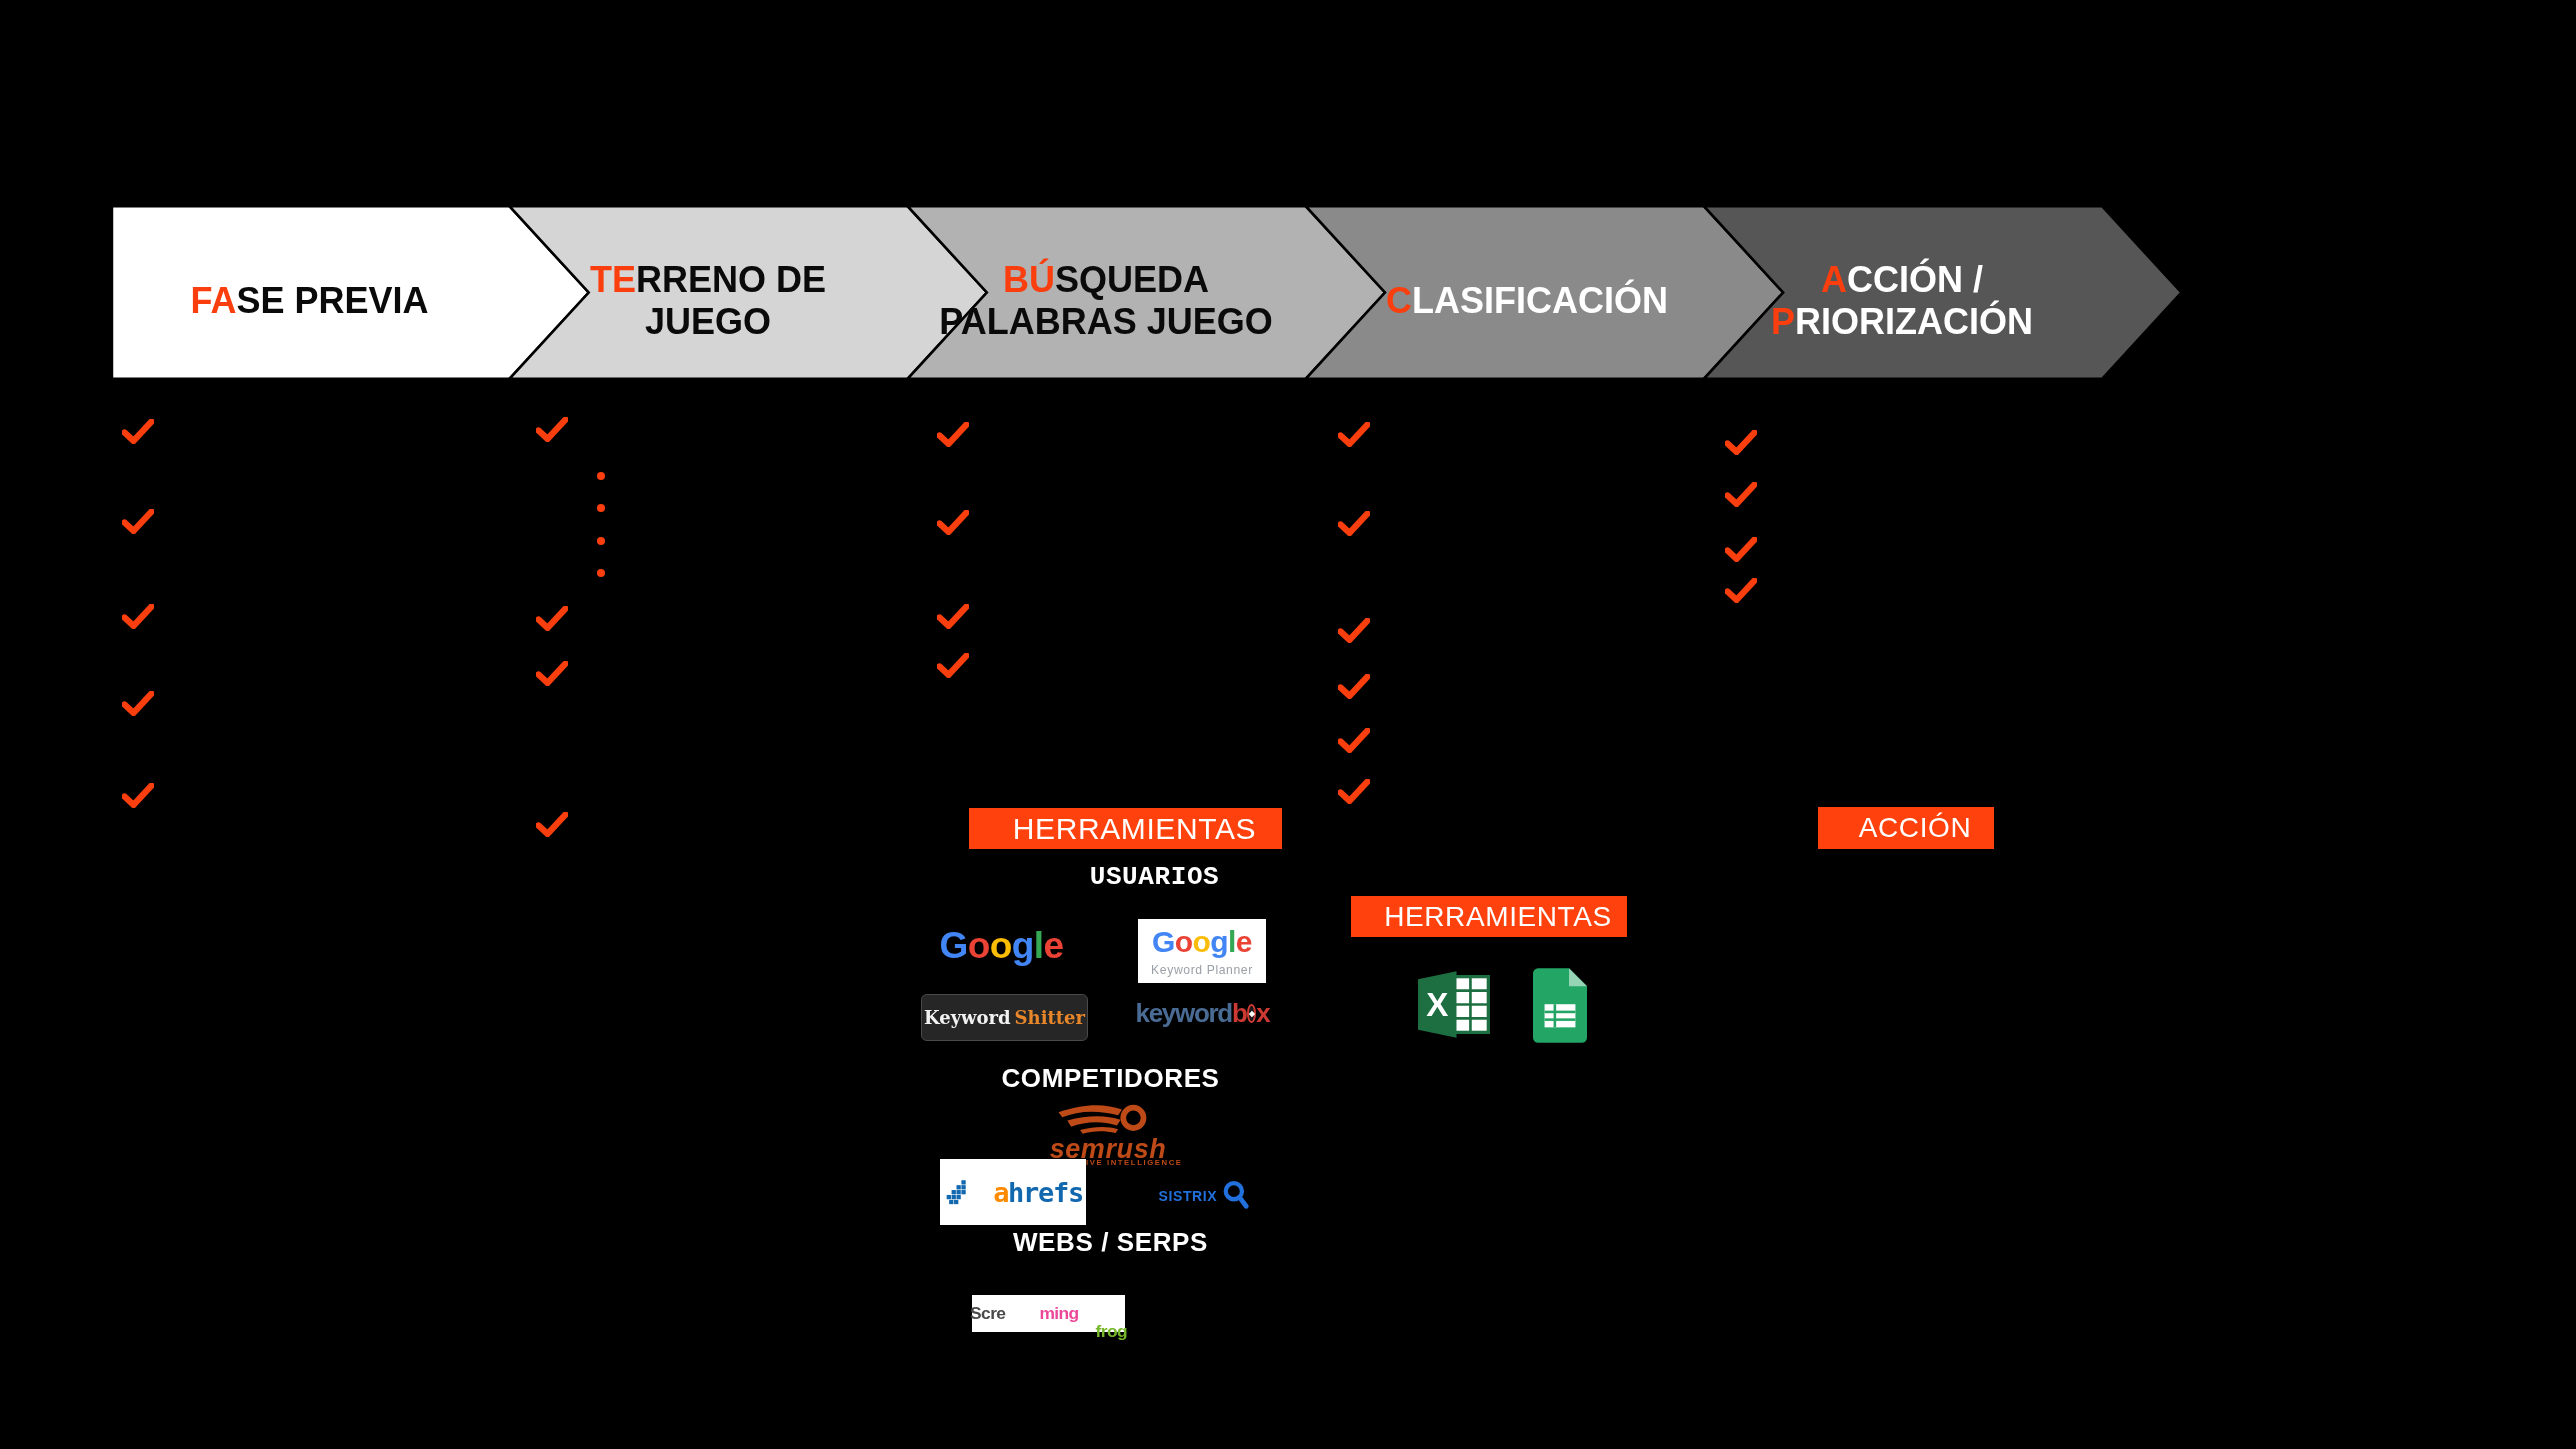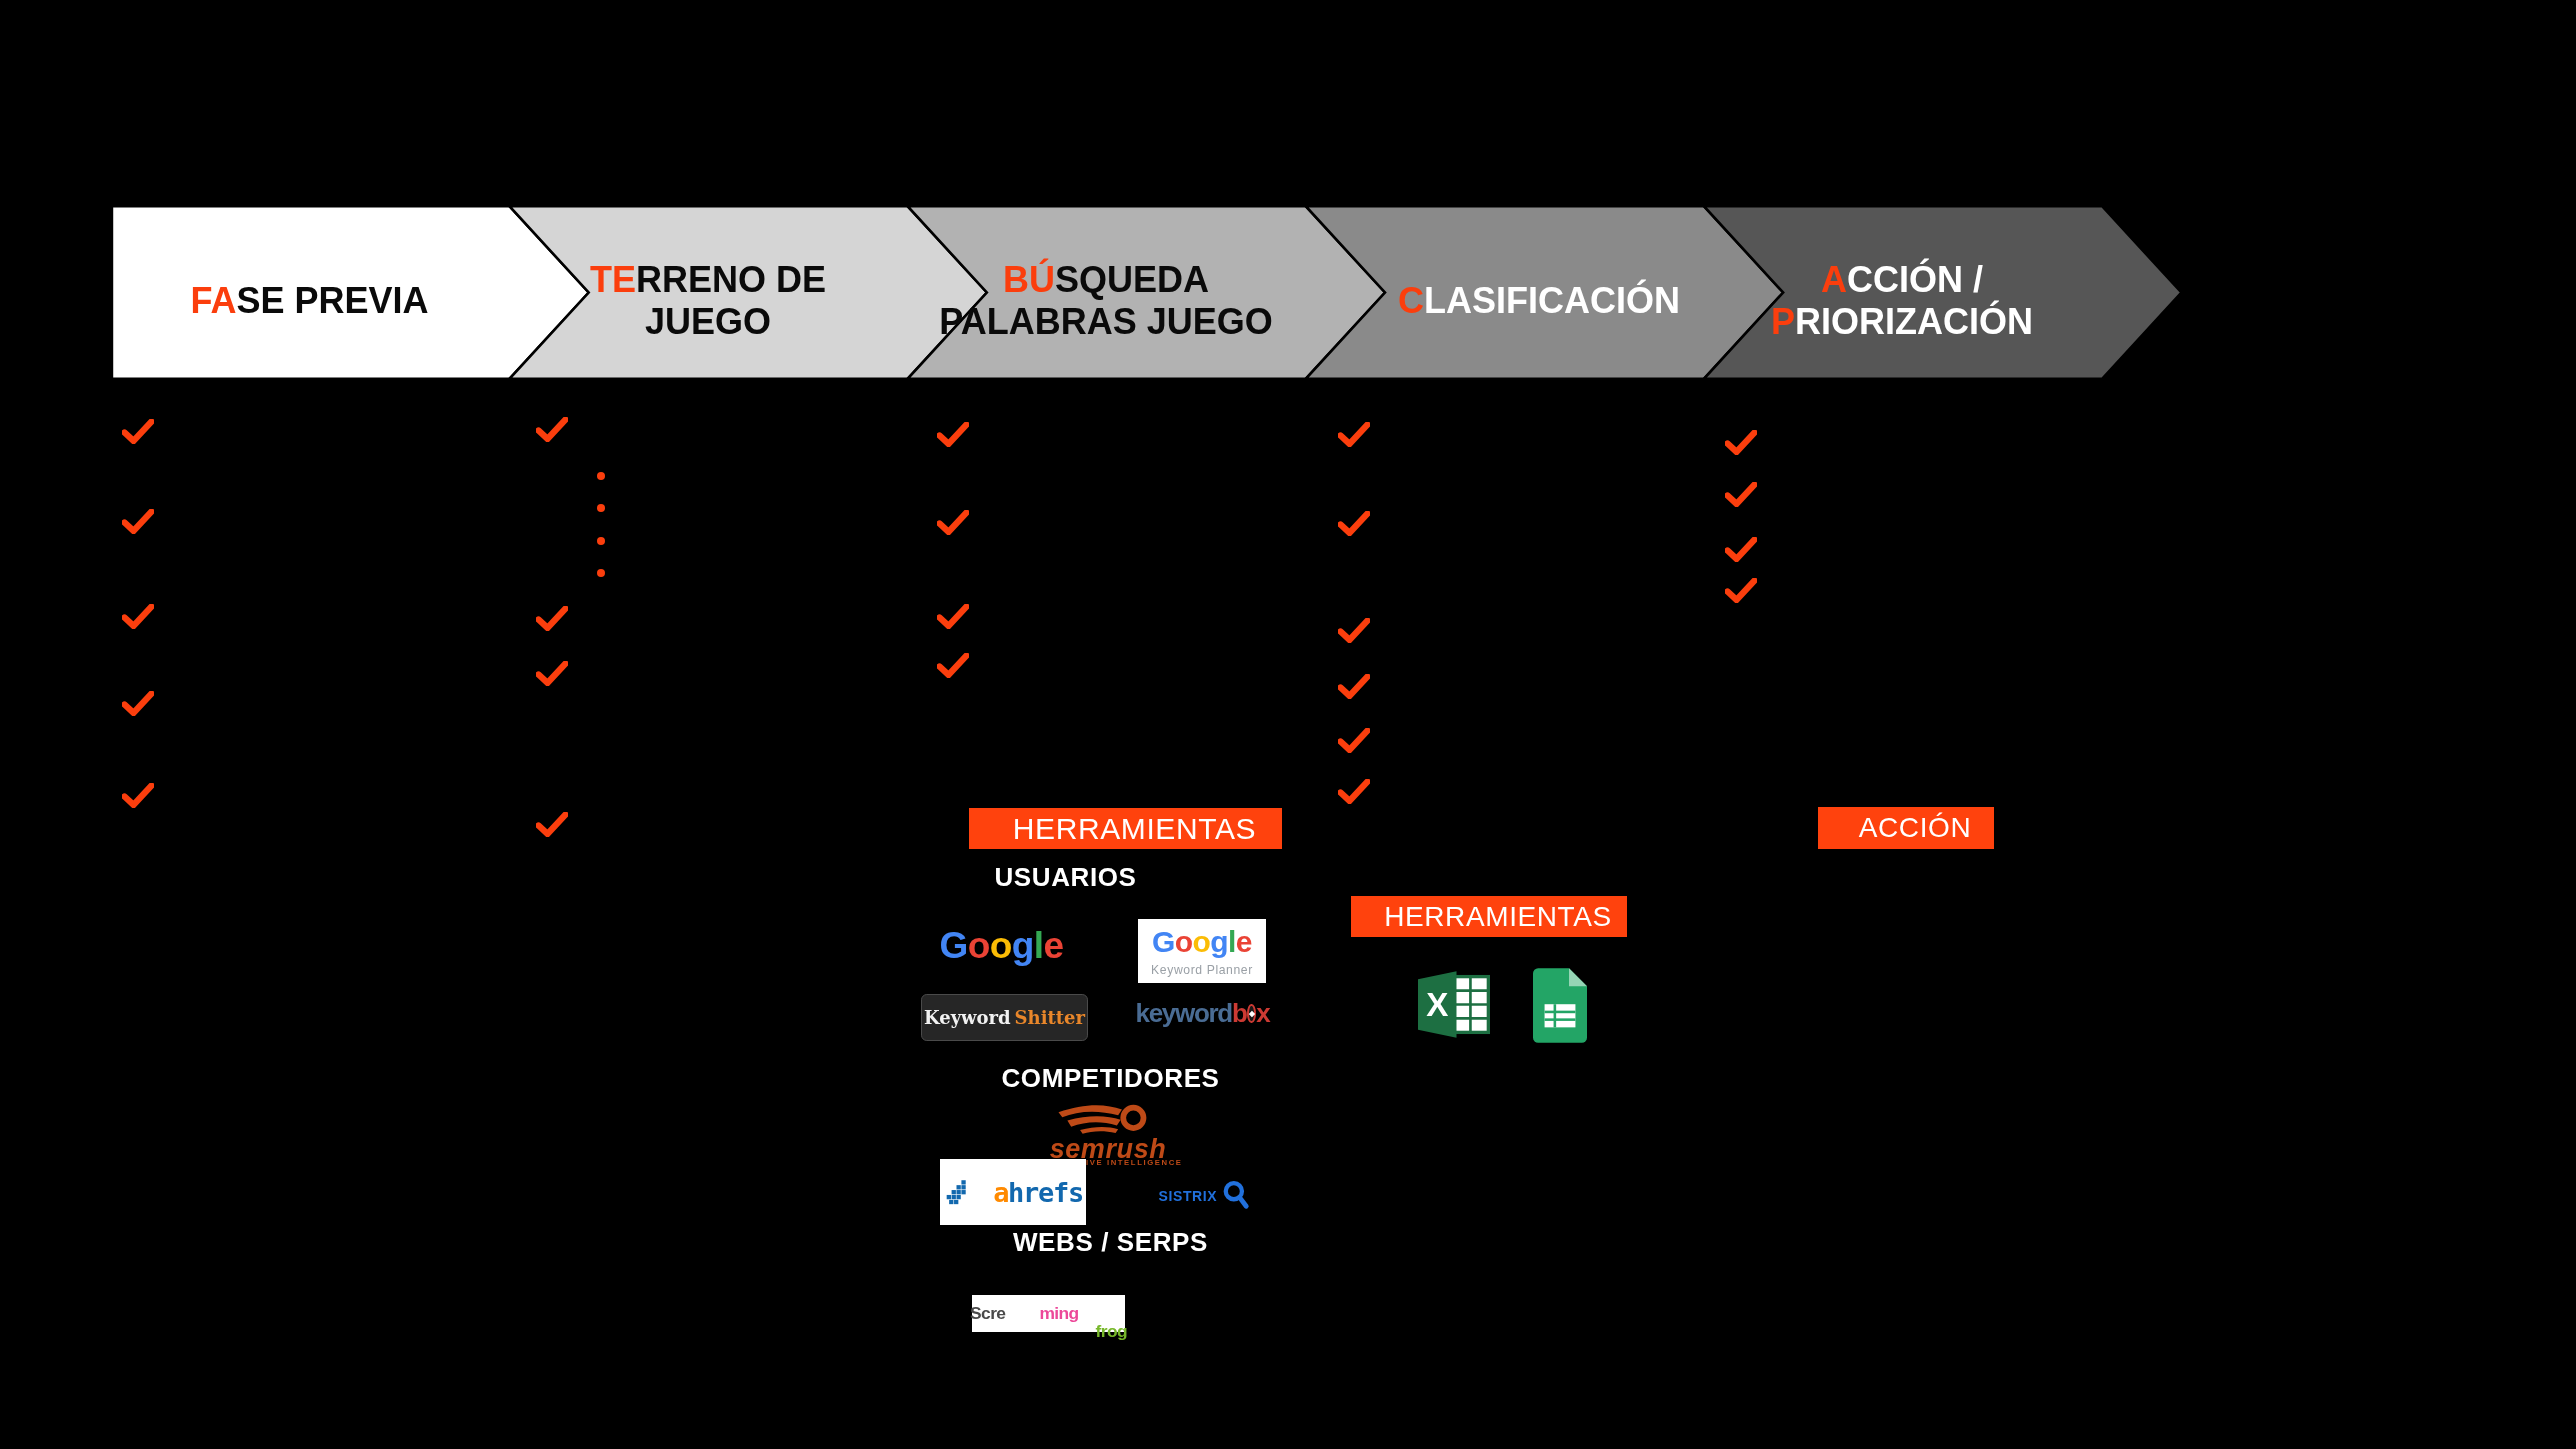--- a/index.html
+++ b/index.html
@@ -82,21 +82,21 @@
   <div><span class="prefix">FA</span><span>SE PREVIA</span></div>
 </div>
 <div class="phase-label dark-label" style="left:509px;width:398px;">
   <div><span class="prefix">TE</span><span>RRENO DE</span></div>
   <div><span class="prefix"></span><span>JUEGO</span></div>
 </div>
 <div class="phase-label dark-label" style="left:907px;width:398px;">
   <div><span class="prefix">BÚ</span><span>SQUEDA</span></div>
   <div><span class="prefix"></span><span>PALABRAS JUEGO</span></div>
 </div>
-<div class="phase-label light-label" style="left:1282px;width:398px;align-items:flex-end;">
+<div class="phase-label light-label" style="left:1328px;width:398px;">
   <div><span class="prefix">C</span><span>LASIFICACIÓN</span></div>
 </div>
 <div class="phase-label light-label" style="left:1703px;width:398px;">
   <div><span class="prefix">A</span><span>CCIÓN /</span></div>
   <div><span class="prefix">P</span><span>RIORIZACIÓN</span></div>
 </div>
 
 <div id="checks-layer">
     <svg class="check" viewBox="0 0 50 38" style="left: 122px; top: 419px;">
       <polyline points="4,21 18,34 46,4"></polyline>
@@ -168,21 +168,21 @@
       <polyline points="4,21 18,34 46,4"></polyline>
     </svg>
     <div class="dot" style="left: 597px; top: 472px;"></div>
     <div class="dot" style="left: 597px; top: 504px;"></div>
     <div class="dot" style="left: 597px; top: 537px;"></div>
     <div class="dot" style="left: 597px; top: 569px;"></div>
   </div>
 
 <div class="badge" style="left:969px;top:808px;width:295px;height:41px;font-size:30px;">HERRAMIENTAS</div>
 
-<div class="section-title" style="left:918px;top:862px;width:295px;">USUARIOS</div>
+<div class="section-title" style="left:1007px;top:862px;width:295px;font-family:Liberation Mono, monospace;">USUARIOS</div>
 
 <div class="abs google-wrap google-big" style="left:934px;top:919px;width:135px;height:53px;">
   <span style="color: rgb(66, 133, 244);">G</span>
     <span style="color: rgb(234, 67, 53);">o</span>
     <span style="color: rgb(251, 188, 5);">o</span>
     <span style="color: rgb(66, 133, 244);">g</span>
     <span style="color: rgb(52, 168, 83);">l</span>
     <span style="color: rgb(234, 67, 53);">e</span>
 </div>
 

